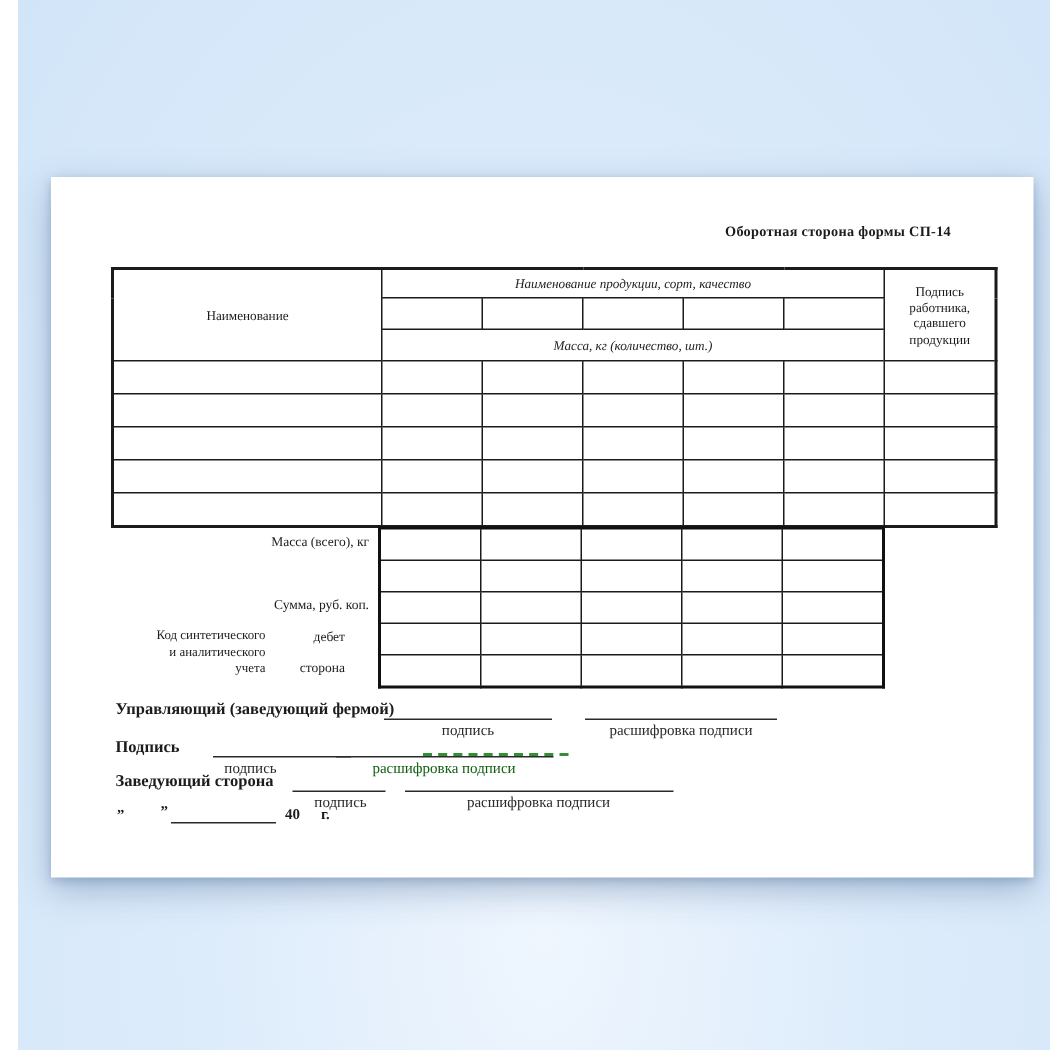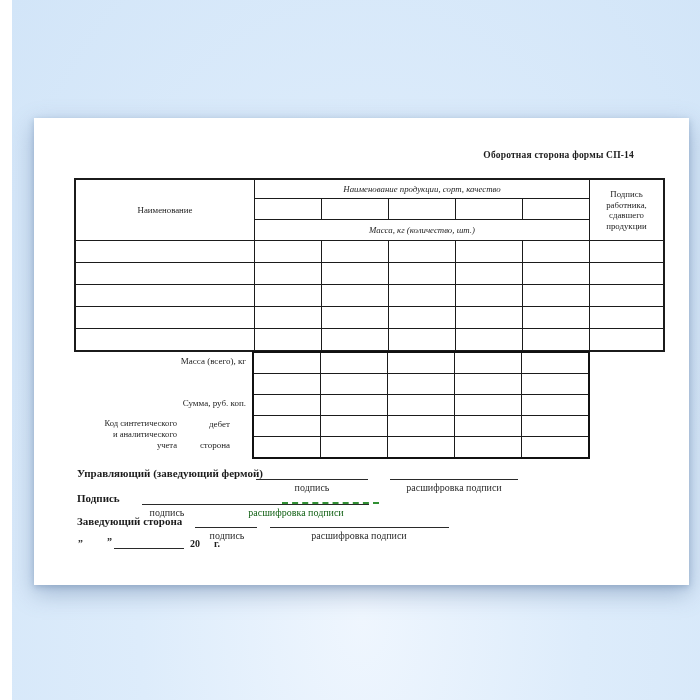--- a/index.html
+++ b/index.html
@@ -176,17 +176,17 @@
 
     <div class="sig-label" style="left:43px;top:397px;">Заведующий сторона</div>
     <div class="sig-line" style="left:161px;top:409px;width:62px;"></div>
     <div class="sig-line" style="left:236px;top:409px;width:179px;"></div>
     <div class="sig-cap" style="left:193px;top:412px;">подпись</div>
     <div class="sig-cap" style="left:325px;top:412px;">расшифровка подписи</div>
 
     <div class="date-text" style="left:44px;top:415px;">„</div>
     <div class="date-text" style="left:73px;top:418px;">”</div>
     <div class="sig-line" style="left:80px;top:430px;width:70px;"></div>
-    <div class="date-text" style="left:156px;top:420px;">20</div>
+    <div class="date-text" style="left:156px;top:420px;">40</div>
     <div class="date-text" style="left:180px;top:420px;">г.</div>
 
   </div>
 </div>
 
 </body></html>

